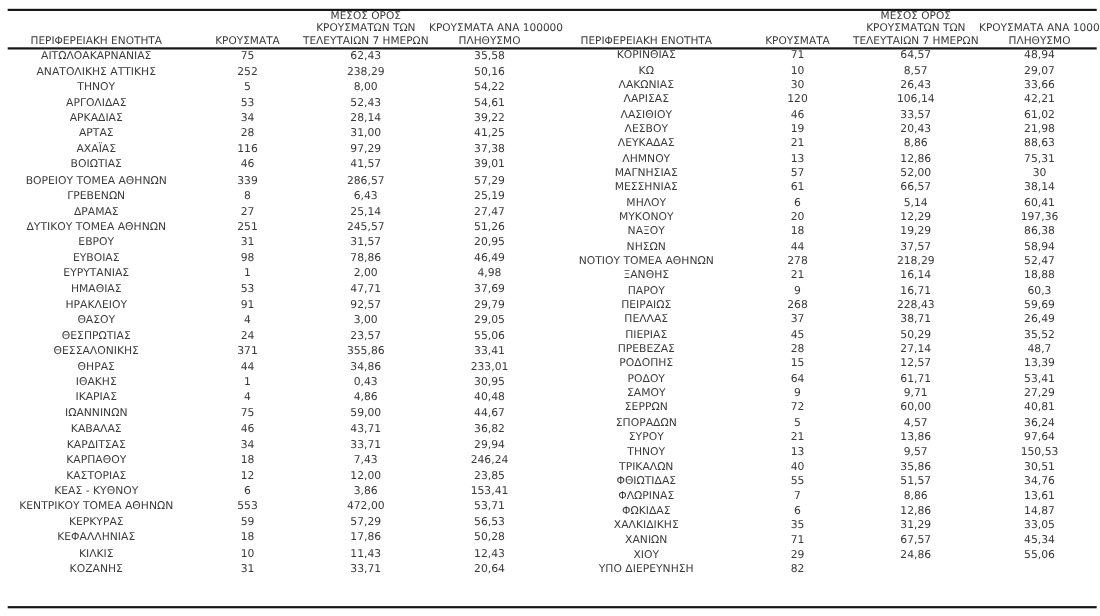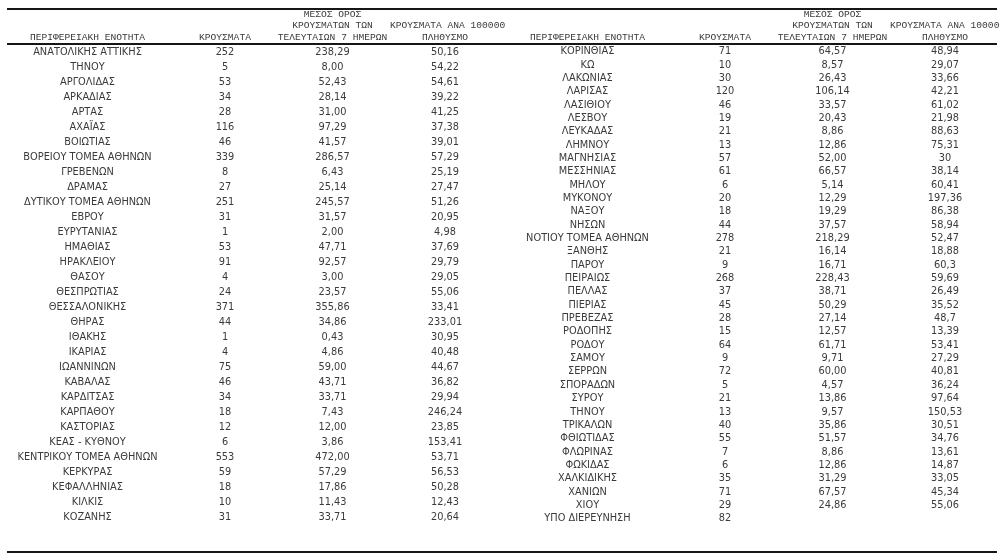--- a/index.html
+++ b/index.html
@@ -38,21 +38,21 @@
     white-space:nowrap;
     overflow:visible;
   }
   thead th {
     height:34px;
     vertical-align:bottom;
     font-size:9.6px;
     line-height:11.4px;
     padding-bottom:1px;
   }
-  thead th span { display:block;font-family:Liberation Mono, monospace; }
+  thead th span { display:block; }
   tbody td {
     font-size:9.8px;
     height:13.34px;
     line-height:13.34px;
   }
 </style>
 </head>
 <body>
 
 <div class="page">
@@ -84,20 +84,26 @@
             <span>ΤΕΛΕΥΤΑΙΩΝ 7 ΗΜΕΡΩΝ</span>
           </th>
           <th>
             <span>ΚΡΟΥΣΜΑΤΑ ΑΝΑ 100000</span>
             <span>ΠΛΗΘΥΣΜΟ</span>
           </th>
         </tr>
       </thead>
       <tbody>
           <tr>
+            <td>ΑΙΤΩΛΟΑΚΑΡΝΑΝΙΑΣ</td>
+            <td>75</td>
+            <td>62,43</td>
+            <td>35,58</td>
+          </tr>
+          <tr>
             <td>ΑΝΑΤΟΛΙΚΗΣ ΑΤΤΙΚΗΣ</td>
             <td>252</td>
             <td>238,29</td>
             <td>50,16</td>
           </tr>
           <tr>
             <td>ΤΗΝΟΥ</td>
             <td>5</td>
             <td>8,00</td>
             <td>54,22</td>
@@ -154,20 +160,26 @@
             <td>ΔΥΤΙΚΟΥ ΤΟΜΕΑ ΑΘΗΝΩΝ</td>
             <td>251</td>
             <td>245,57</td>
             <td>51,26</td>
           </tr>
           <tr>
             <td>ΕΒΡΟΥ</td>
             <td>31</td>
             <td>31,57</td>
             <td>20,95</td>
+          </tr>
+          <tr>
+            <td>ΕΥΒΟΙΑΣ</td>
+            <td>98</td>
+            <td>78,86</td>
+            <td>46,49</td>
           </tr>
           <tr>
             <td>ΕΥΡΥΤΑΝΙΑΣ</td>
             <td>1</td>
             <td>2,00</td>
             <td>4,98</td>
           </tr>
           <tr>
             <td>ΗΜΑΘΙΑΣ</td>
             <td>53</td>

